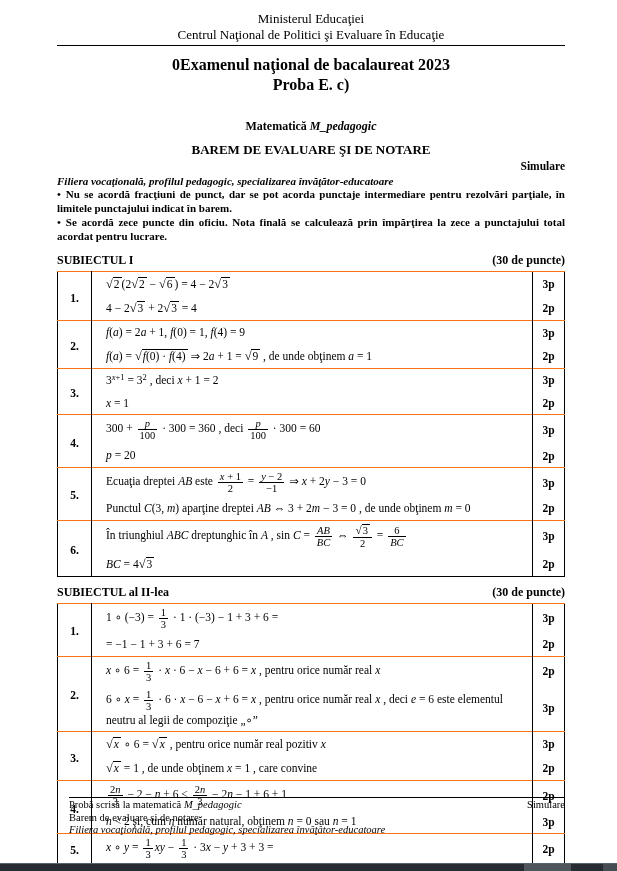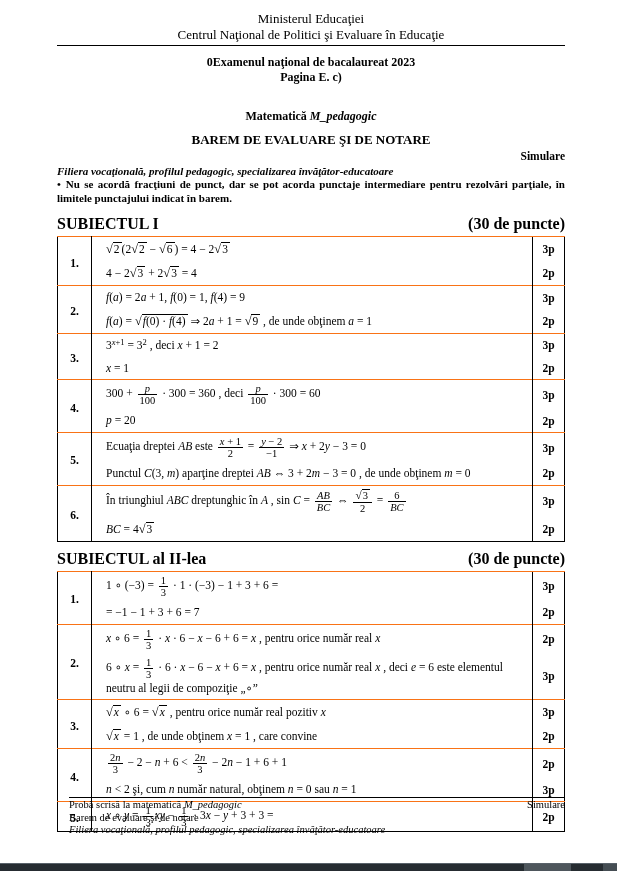--- a/index.html
+++ b/index.html
@@ -12,34 +12,34 @@
     overflow:hidden;
   }
   .content { padding:11px 52px 0 57px; }
 
   
   .doc-header { text-align:center; font-size:13px; line-height:1.22; }
   .header-rule { border-top:1px solid #000; margin-top:2px; }
 
   
   .title-block { text-align:center; }
-  .t-exam  { font-weight:bold; font-size:12px; line-height:1.25; }
+  .t-exam  { font-weight:bold; font-size:16px; line-height:1.25; }
   .t-exam.first { margin-top:9px; }
   .t-subject { font-weight:bold; font-size:12px; margin-top:24px; }
   .t-barem { font-weight:bold; font-size:13px; margin-top:8px; }
   .t-simulare { text-align:right; font-weight:bold; font-size:11.5px; margin-top:2px; }
 
   
   .intro { margin-top:3px; font-size:11px; font-weight:bold; }
   .filiera { font-style:italic; line-height:1.25; }
   .bullet { text-align:justify; line-height:1.27; }
   .bmark { margin-right:5px; }
 
   
-  .section-head { display:flex; justify-content:space-between; font-weight:bold; font-size:16px; margin-top:9px; margin-bottom:3px;gap:7px; }
+  .section-head { display:flex; justify-content:space-between; font-weight:bold; font-size:12px; margin-top:9px; margin-bottom:3px;gap:7px; }
   .sh2 { margin-top:8px; }
 
   
   table.barem-table { width:100%; border-collapse:collapse; border:1px solid #000; font-size:11.5px; }
   table.barem-table td { vertical-align:middle; }
   td.cell-num { width:34px; text-align:center; vertical-align:top; font-weight:bold; padding-top:3px; border-right:1px solid #000; }
   td.cell-formula { padding:3px 6px 3px 14px; line-height:1.45; }
   td.cell-pts { width:32px; text-align:center; font-weight:bold; border-left:1px solid #000; }
   tr.prob-start td { border-top:1px solid #f97316; }
 
@@ -71,30 +71,31 @@
   <div class="content">
 
     <div class="doc-header">
       <div>Ministerul Educaţiei</div>
       <div>Centrul Naţional de Politici şi Evaluare în Educaţie</div>
       <div class="header-rule"></div>
     </div>
 
     <div class="title-block">
       <div class="t-exam first">0Examenul naţional de bacalaureat 2023</div>
-      <div class="t-exam">Pagina E. c)</div>
+      <div class="t-exam">Proba E. c)</div>
       <div class="t-subject"><span>Matematică </span><i>M_pedagogic</i></div>
       <div class="t-barem">BAREM DE EVALUARE ŞI DE NOTARE</div>
       <div class="t-simulare">Simulare</div>
     </div>
 
     <div class="intro">
       <div class="filiera">Filiera vocaţională, profilul pedagogic, specializarea învăţător-educatoare</div>
       <div class="bullets">
           <div class="bullet"><span class="bmark">•</span><span>Nu se acordă fracţiuni de punct, dar se pot acorda punctaje intermediare pentru rezolvări parţiale, în limitele punctajului indicat în barem.</span></div>
+          <div class="bullet"><span class="bmark">•</span><span>Se acordă zece puncte din oficiu. Nota finală se calculează prin împărţirea la zece a punctajului total acordat pentru lucrare.</span></div>
         </div>
     </div>
 
     <div class="section-head">
       <span>SUBIECTUL I</span>
       <span>(30 de puncte)</span>
     </div>
     <table class="barem-table">
       <tbody>
           <tr class="prob-start">

